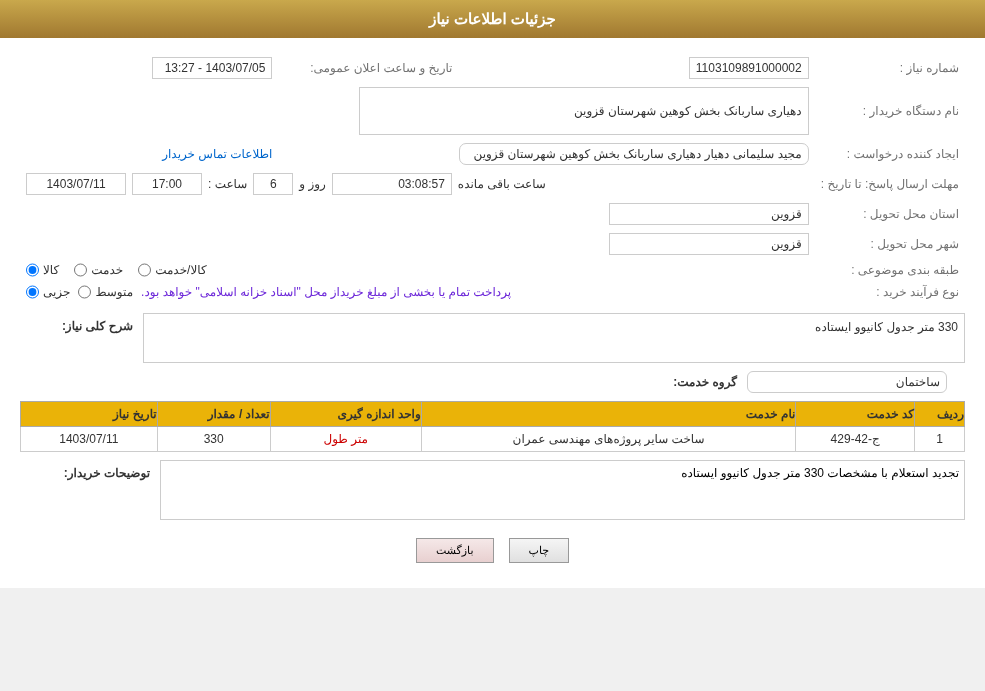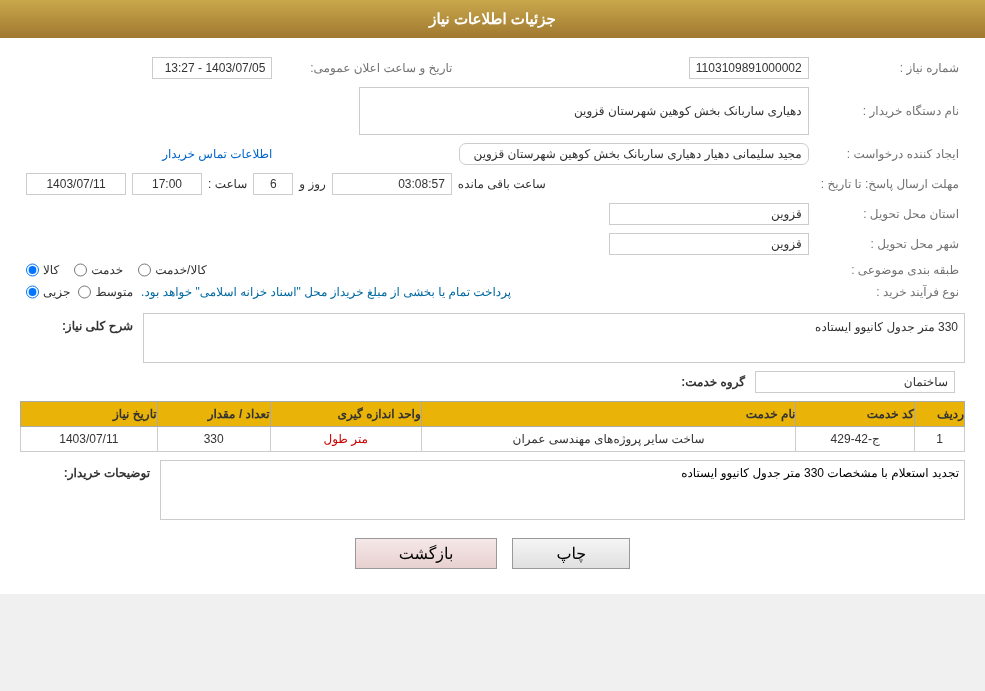--- a/index.html
+++ b/index.html
@@ -131,25 +131,25 @@
       font-family: Tahoma, Arial, sans-serif;
       font-size: 12px;
     }
     .button-row {
       display: flex;
       justify-content: center;
       gap: 15px;
       margin: 15px 0 10px 0;
     }
     .btn {
-      padding: 5px 43px;
+      padding: 5px 19px;
       border: 1px solid #999;
       cursor: pointer;
       font-family: Tahoma, Arial, sans-serif;
-      font-size: 16px;
+      font-size: 11px;
       background: linear-gradient(to bottom, #f5f5f5, #e0e0e0);
     }
     .btn-print {
       background: linear-gradient(to bottom, #f5f5f5, #e0e0e0);
     }
     .btn-back {
       background: linear-gradient(to bottom, #f5e8e8, #e8d0d0);
     }
   </style>
 </head>
@@ -240,21 +240,21 @@
               <input type="radio" name="tabaqe" checked="" style="">
             </div>
           </div>
         </td>
       </tr>
 
       <tr>
         <td class="label-cell">نوع فرآیند خرید :</td>
         <td class="value-cell" colspan="3">
           <div class="process-row">
-            <span style="color:#0369a1;margin-right:10px;">پرداخت تمام یا بخشی از مبلغ خریداز محل "اسناد خزانه اسلامی" خواهد بود.</span>
+            <span style="color:#6d28d9;margin-right:10px;">پرداخت تمام یا بخشی از مبلغ خریداز محل "اسناد خزانه اسلامی" خواهد بود.</span>
             <div class="radio-item">
               <span>متوسط</span>
               <input type="radio" name="farayan" style="">
             </div>
             <div class="radio-item">
               <span>جزیی</span>
               <input type="radio" name="farayan" checked="" style="">
             </div>
           </div>
         </td>
@@ -274,21 +274,21 @@
           </div>
         </div>
         <div style="width:130px;font-weight:bold;text-align:right;padding-top:6px;white-space:nowrap;">
           <span>شرح کلی نیاز:</span>
         </div>
       </div>
     </div>
 
 
     <div style="display:flex;align-items:center;gap:10px;margin:6px 0;">
-      <span class="input-box" style="min-width:200px;margin-right:10px;">ساختمان</span>
+      <span class="input-box" style="min-width:200px;margin-right:18px;border-radius:6px;">ساختمان</span>
       <span style="font-weight:bold;">گروه خدمت:</span>
     </div>
 
     <table class="data-table">
       <thead>
         <tr>
           <th>ردیف</th>
           <th>کد خدمت</th>
           <th>نام خدمت</th>
           <th>واحد اندازه گیری</th>

